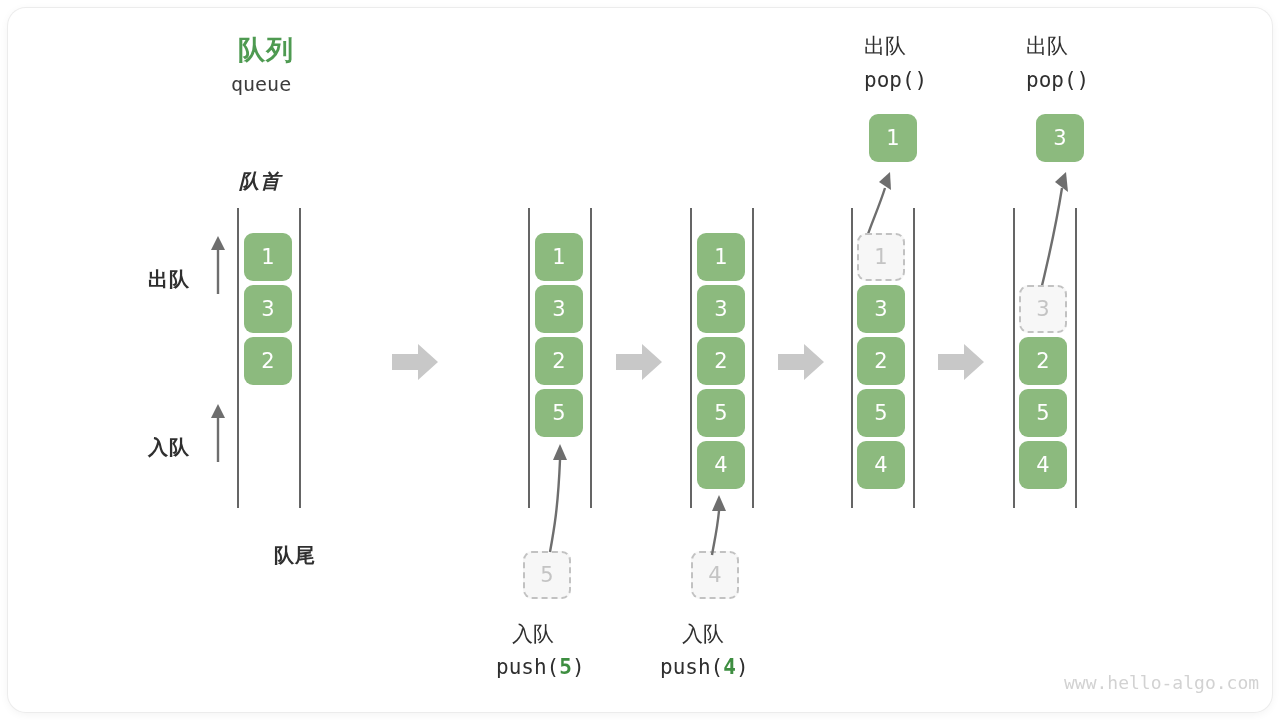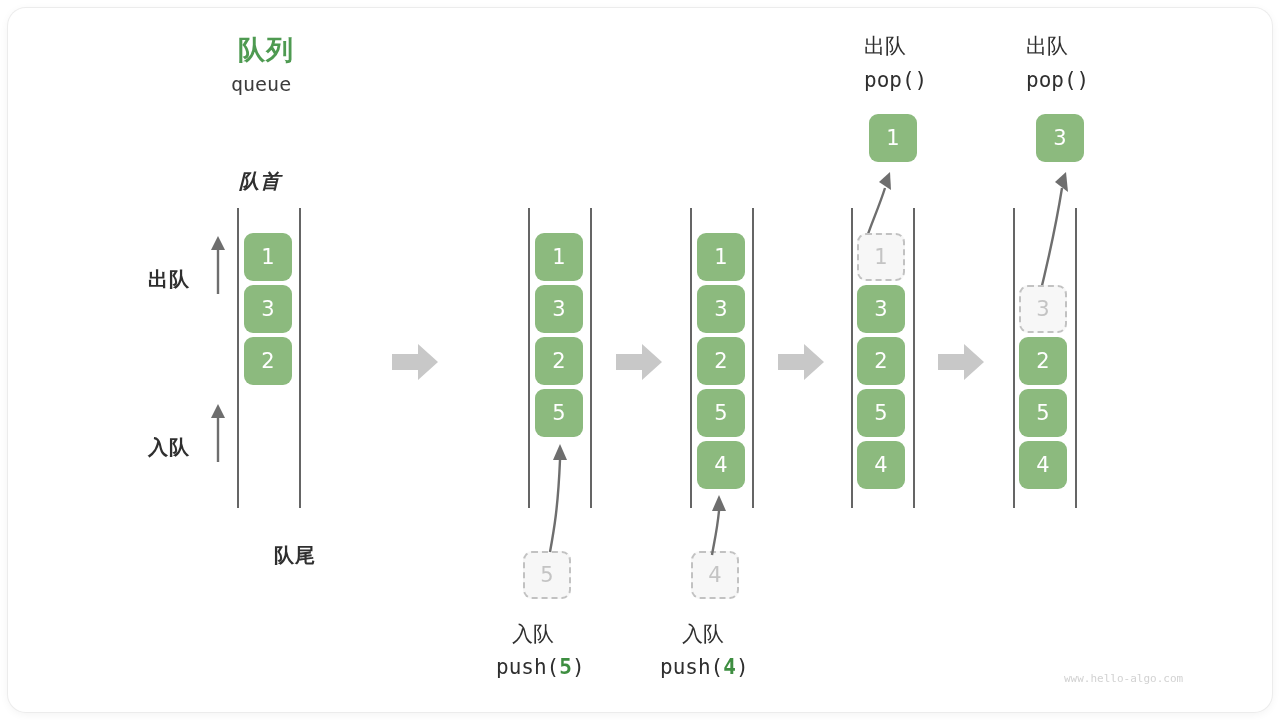--- a/index.html
+++ b/index.html
@@ -59,21 +59,21 @@
   }
   .op-code {
     font-family: "DejaVu Sans Mono", "Liberation Mono", monospace;
     font-size: 21px;
     color: #2f2f2f;
     white-space: nowrap;
   }
   .op-code .num { color: #3e8e41; font-weight: bold; }
   .watermark {
     font-family: "DejaVu Sans Mono", "Liberation Mono", monospace;
-    font-size: 11px;
+    font-size: 18px;
     color: #d2d2d2;
     white-space: nowrap;
   }
 
   
   .rail {
     position: absolute;
     width: 1.6px;
     background: #4a4a4a;
     opacity: 0.85;

